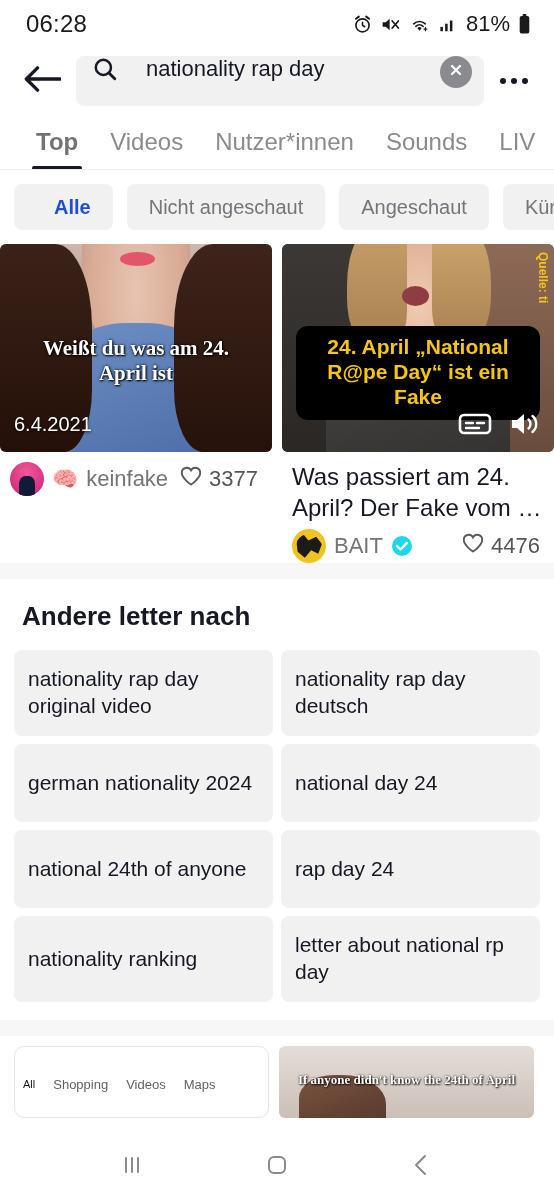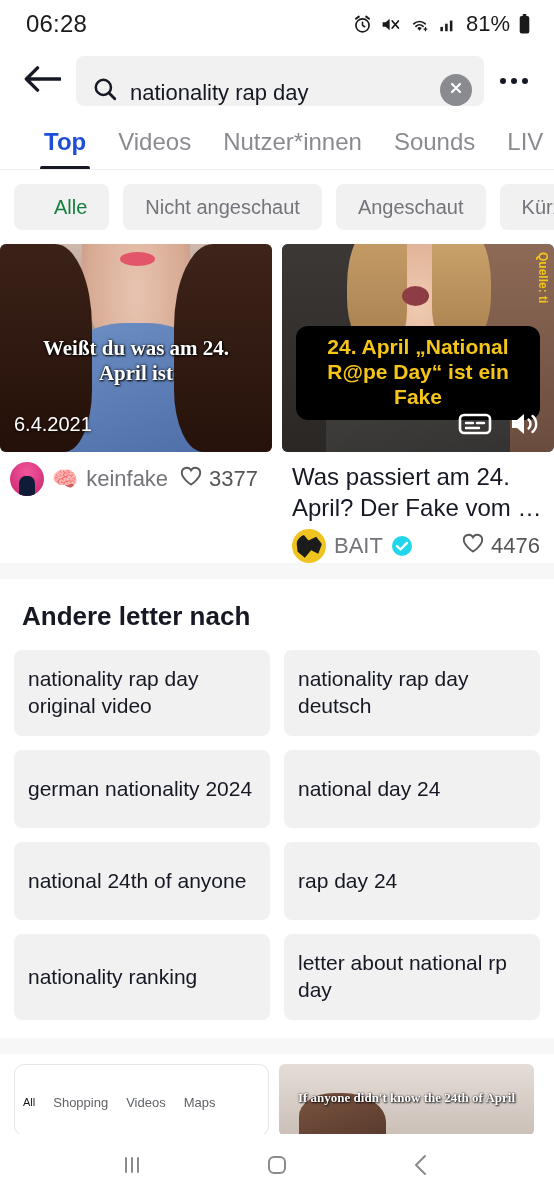--- a/index.html
+++ b/index.html
@@ -21,47 +21,47 @@
   .status-right svg { display:block; }
   .status-batt { font-size: 22px; color:#1a1a1a; margin-left:2px; }
 
   
   .searchbar-row {
     height: 66px; display:flex; align-items:center; padding: 0 14px 0 16px; gap: 4px;
   }
   .back-btn { width:52px; height:52px; display:flex; align-items:center; justify-content:center; flex:0 0 auto;}
   .search-field {
     flex: 1 1 auto; height: 50px; background:#f1f1f2; border-radius: 8px;
-    display:flex; align-items:flex-end; padding: 0 12px 0 16px; gap: 12px; margin-left:4px;
+    display:flex; align-items:flex-start; padding: 0 12px 0 16px; gap: 28px; margin-left:4px;
   }
   .search-text { flex:1 1 auto; font-size:22px; color:#161823; white-space:nowrap; overflow:hidden; }
   .clear-btn { width:32px; height:32px; border-radius:50%; background:#8a8b91; flex:0 0 auto;
                display:flex; align-items:center; justify-content:center; }
   .more-btn { width:52px; height:52px; display:flex; align-items:center; justify-content:center; flex:0 0 auto; }
   .dot { width:6px; height:6px; border-radius:50%; background:#161823; display:inline-block; }
   .dots { display:flex; gap:5px; }
 
   
   .tabs {
     height: 56px; display:flex; align-items:center; gap:32px; padding-left:36px;
     border-bottom:1px solid #ededed; position:relative; overflow:hidden; white-space:nowrap;
   }
   .tab { font-size:24px; color:#8a8b91; position:relative; height:56px; display:flex; align-items:center; }
-  .tab.active { color:#1d4ed8; font-weight:bold;margin-left:8px; }
+  .tab.active { color:#737373; font-weight:bold; }
   .tab.active::after {
     content:""; position:absolute; left:-4px; right:-4px; bottom:0; height:4px; background:#161823; border-radius:2px;
   }
 
   
   .chips { display:flex; gap:14px; padding: 14px 0 14px 14px; white-space:nowrap; overflow:hidden; }
   .chip {
     background:#f1f1f2; border-radius:8px; height:46px; display:flex; align-items:center;
     padding: 0 22px; font-size:20px; color:#74747a; flex:0 0 auto;
   }
-  .chip.active { color:#15803d; font-weight:normal;padding-left:40px; }
+  .chip.active { color:#1d4ed8; font-weight:bold;padding-left:40px; }
 
   
   .vgrid { display:flex; gap:10px; padding: 0 0 0 0; }
   .vcard { width:272px; flex:0 0 auto; }
   .vcard.left { margin-left:0; }
   .thumb { position:relative; width:100%; height:208px; overflow:hidden; border-radius:6px; }
 
   
   .thumb-a { background: linear-gradient(180deg,#cdb9ae 0%, #b79c90 30%, #8e6f63 100%); }
   .hair-l { position:absolute; left:0; top:0; width:34%; height:100%;
@@ -130,21 +130,21 @@
   .likes { margin-left:auto; display:flex; align-items:center; gap:6px; padding-right:8px; }
   .likes span { font-size:22px; color:#555; }
   .verified { width:22px; height:22px; flex:0 0 auto; }
 
   
   .band { height:16px; background:#f7f7f8; }
 
   
   .rel { padding: 22px 14px 18px; }
   .rel-title { font-size:26px; font-weight:bold; color:#161823; padding-left:8px; margin-bottom:18px; }
-  .rel-grid { display:grid; grid-template-columns:1fr 1fr; gap:14px; }
+  .rel-grid { display:grid; grid-template-columns:1fr 1fr; gap:8px; }
   .rel-item {
     background:#f1f1f2; border-radius:8px; padding:16px 14px; min-height:78px;
     display:flex; align-items:center; font-size:21px; color:#161823; line-height:1.28;
   }
 
   
   .strip { display:flex; gap:10px; padding: 10px 14px 0; height:84px; overflow:hidden; }
   .scard { flex:0 0 auto; position:relative; border-radius:6px; overflow:hidden; }
   .scard.g { width:255px; height:72px; background:#fff; border:1px solid #e6e6e6; border-radius:10px; }
   .g-chiprow { position:absolute; left:8px; top:30px; display:flex; align-items:center; gap:18px; font-size:13px; color:#5f6368; }

